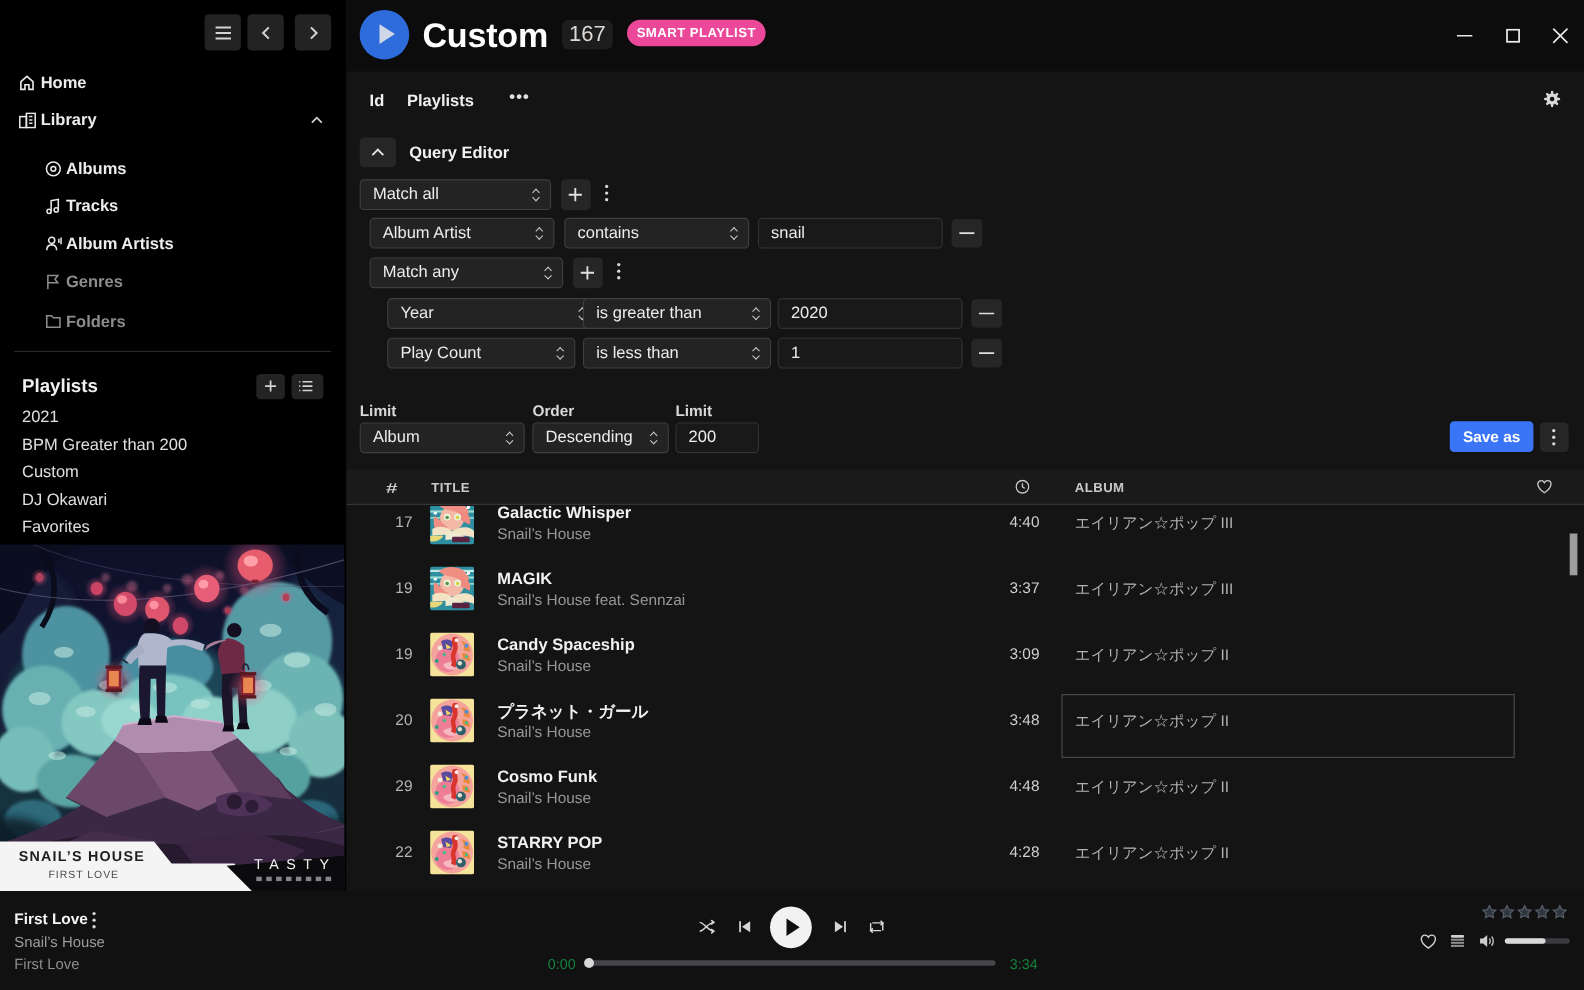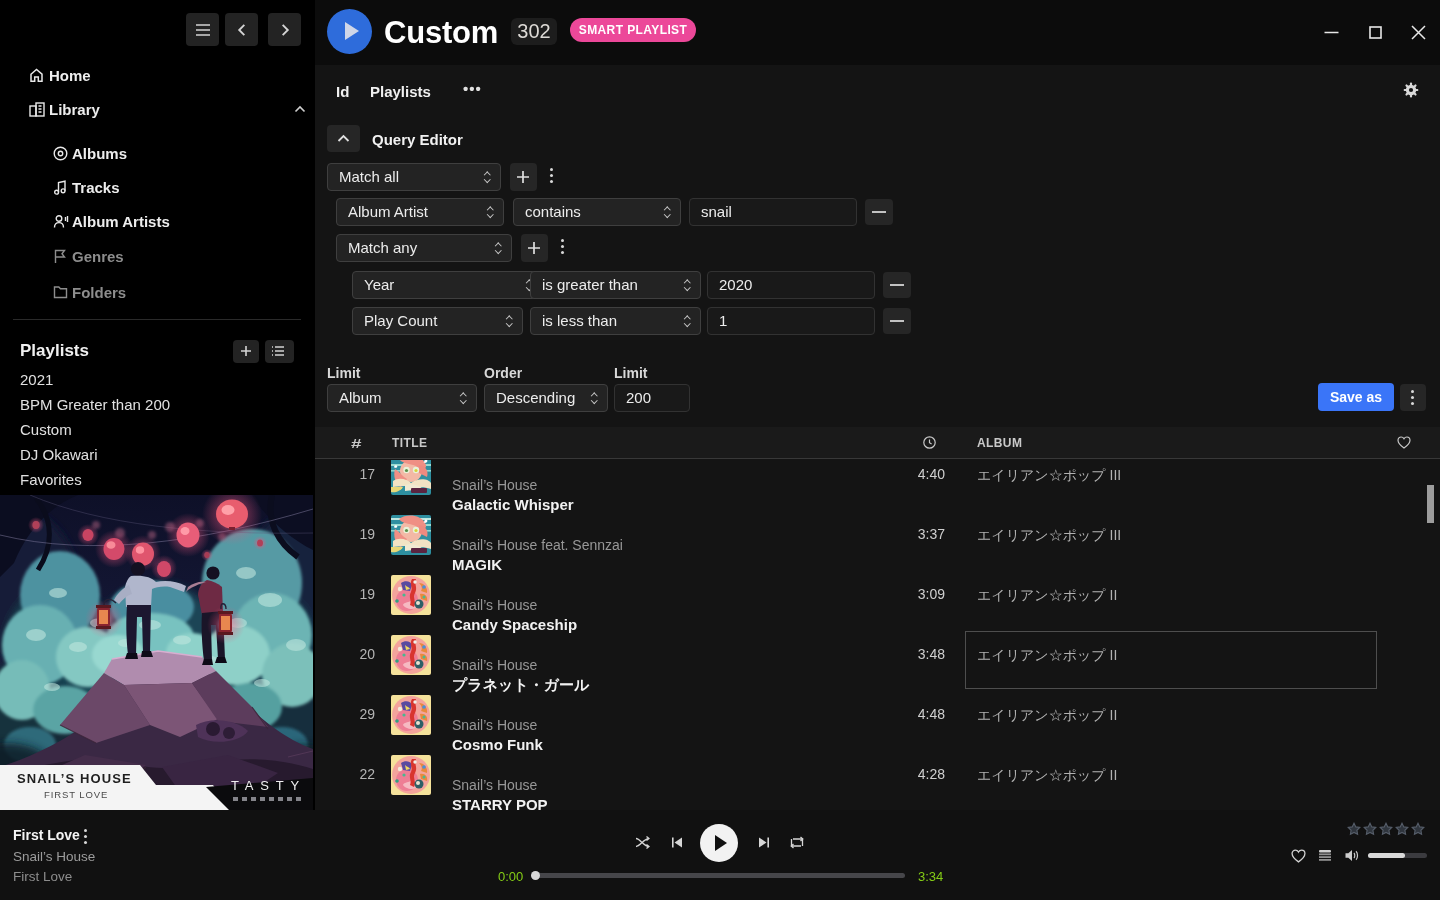--- a/index.html
+++ b/index.html
@@ -8,21 +8,21 @@
 .abs { position:absolute; }
 #app { position:relative; width:1440px; height:900px; }
 
 
 #sidebar { position:absolute; left:0; top:0; width:315px; height:810px; background:#000; z-index:3; }
 #searchbox { position:absolute; left:14px; top:13px; width:162px; height:33px; background:#161616;
   border:1px solid #2b2b2b; border-radius:4px; color:#6f6f6f; font-size:15px; }
 #searchbox .ph { position:absolute; left:34px; top:8px; }
 .sbtn { position:absolute; top:13px; width:33px; height:33px; background:#232323; border-radius:4px;
   color:#d0d0d0; text-align:center; }
-.navrow { position:absolute; left:12px; width:322px; height:26px; color:#ededed; font-weight:bold; font-size:15px; }
+.navrow { position:absolute; left:0; width:322px; height:26px; color:#ededed; font-weight:bold; font-size:15px; }
 .navrow .icon { position:absolute; left:17px; top:5px; }
 .navrow .txt { position:absolute; left:37px; top:4px; }
 .navsub .icon { left:41px; }
 .navsub .txt { left:60px; }
 .dim { color:#8d8d8d; }
 #sep1 { position:absolute; left:13px; top:319px; width:288px; height:1px; background:#2a2a2a; }
 #plhead { position:absolute; left:20px; top:341px; color:#f0f0f0; font-weight:bold; font-size:17px; }
 .plbtn { position:absolute; top:340px; width:26px; height:23px; background:#232323; border-radius:4px; color:#ccc; }
 .plitem { position:absolute; left:20px; color:#e0e0e0; font-size:15px; }
 
@@ -53,34 +53,34 @@
 #saveas { position:absolute; left:1003px; top:383px; width:76px; height:28px; background:#3a75f8;
   border-radius:4px; color:#fff; font-weight:bold; font-size:14px; text-align:center; line-height:28px; }
 
 
 #thead { position:absolute; left:0; top:427px; width:1125px; height:32px; background:#1a1a1a;
   border-bottom:1px solid #383838; color:#c9c9c9; font-size:12px; font-weight:bold; }
 #rows { position:absolute; left:0; top:460px; width:1125px; height:350px; overflow:hidden; }
 .trow { position:absolute; left:0; width:1125px; height:60px; }
 .tnum { position:absolute; left:30px; width:30px; top:16px; text-align:right; color:#b5b5b5; font-size:14px; }
 .thumb { position:absolute; left:76px; top:5px; width:40px; height:40px; border-radius:2px; overflow:hidden; }
-.ttitle { position:absolute; left:137px; top:8px; color:#f2f2f2; font-size:15px; font-weight:bold;margin-top:38px; }
+.ttitle { position:absolute; left:137px; top:8px; color:#f2f2f2; font-size:15px; font-weight:bold; }
 .tsub { position:absolute; left:137px; top:27px; color:#979797; font-size:14px; }
 .tdur { position:absolute; left:560px; width:70px; top:16px; text-align:right; color:#cfcfcf; font-size:14px; }
 .talb { position:absolute; left:662px; top:17px; color:#b2b2b2; font-size:14px; }
 
 
 #player { position:absolute; left:0; top:810px; width:1440px; height:90px; background:#111; z-index:4; }
 #ptitle { position:absolute; left:13px; top:17px; color:#f5f5f5; font-weight:bold; font-size:14px; }
 #partist { position:absolute; left:13px; top:39px; color:#9c9c9c; font-size:13.5px; }
 #palbum { position:absolute; left:13px; top:59px; color:#8d8d8d; font-size:13.5px; }
 #playsm { position:absolute; left:700px; top:14px; width:38px; height:38px; border-radius:50%; background:#f2f2f2; }
 #playsm:after { content:""; position:absolute; left:15px; top:11px;
   border-left:12px solid #101010; border-top:8px solid transparent; border-bottom:8px solid transparent; }
-.ptime { position:absolute; top:59px; color:#84cc16; font-size:13px; }
+.ptime { position:absolute; top:59px; color:#15803d; font-size:13px; }
 #pbar { position:absolute; left:535px; top:63px; width:370px; height:5px; border-radius:3px; background:#46464a; }
 #pknob { position:absolute; left:531px; top:61px; width:9px; height:9px; border-radius:50%; background:#d8d8d8; }
 #vbar { position:absolute; left:1368px; top:43px; width:59px; height:5px; border-radius:3px; background:#3b3b3f; }
 #vfill { position:absolute; left:1368px; top:43px; width:37px; height:5px; border-radius:3px; background:#d9d9d9; }
 .vdots { position:absolute; width:3px; height:17px; }
 .vdots:before { content:""; position:absolute; left:0; top:0; width:3px; height:3px; border-radius:50%;
   background:#d8d8d8; box-shadow:0 6px 0 #d8d8d8, 0 12px 0 #d8d8d8; }
 #scrollthumb { position:absolute; left:1112px; top:485px; width:7px; height:38px; background:#9d9d9d; }
 </style>
 </head>
@@ -358,21 +358,21 @@
           <rect x="287" y="302" width="5" height="4"></rect>
             <rect x="296" y="302" width="5" height="4"></rect>
         </g>
       </svg>
     </div>
 
   <div id="main">
     <div id="mainhead">
       <div id="playbig"></div>
       <div id="title">Custom</div>
-      <div id="count">302</div>
+      <div id="count">167</div>
       <div id="smart">SMART PLAYLIST</div>
 
       <svg class="abs" style="left:1009px;top:25px" width="15" height="15" viewBox="0 0 15 15" stroke="#e8e8e8" stroke-width="1.5">
             <path d="M0.5 7.5h14"></path>
           </svg>
       <svg class="abs" style="left:1054px;top:26px" width="13" height="13" viewBox="0 0 13 13" fill="none" stroke="#e8e8e8" stroke-width="1.6">
             <rect x="1" y="1" width="11" height="11"></rect>
           </svg>
       <svg class="abs" style="left:1096px;top:25px" width="15" height="15" viewBox="0 0 15 15" stroke="#e8e8e8" stroke-width="1.5">
             <path d="M1 1 L14 14 M14 1 L1 14"></path>

